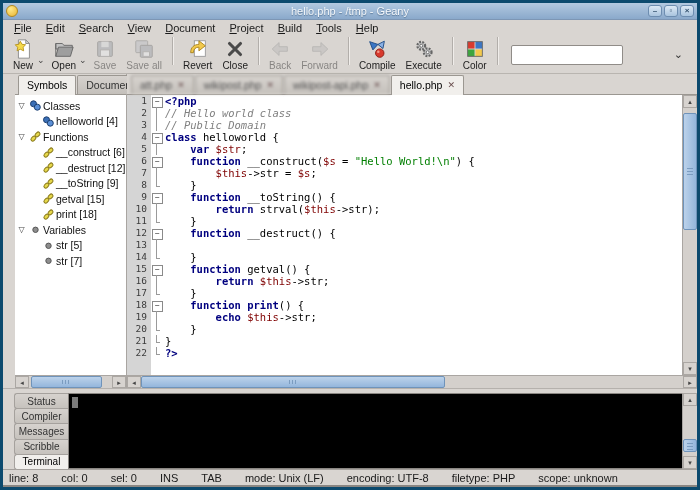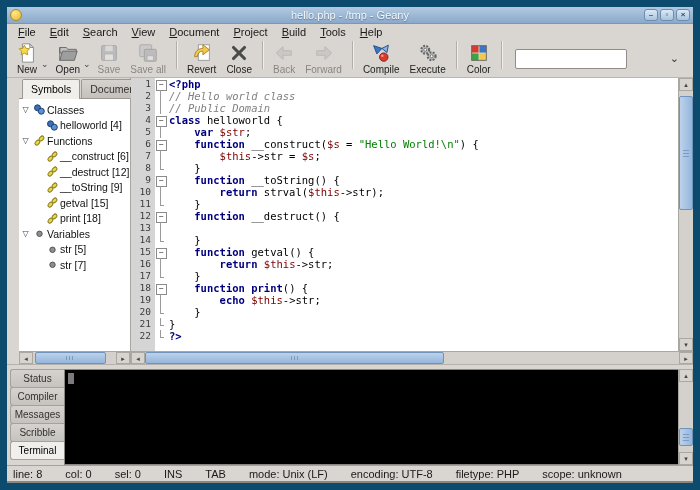--- a/index.html
+++ b/index.html
@@ -1,17 +1,17 @@
 <!DOCTYPE html>
 <html><head>
 <meta charset="utf-8">
 <style>
   html,body{margin:0;padding:0;background:#888;}
   *{box-sizing:border-box;}
-  .window{width:700px;height:490px;background:#d9d5d1;border:7px solid #0c4a6e;
+  .window{width:700px;height:490px;background:#d9d5d1;border:3px solid #0c4a6e;
     font-family:"Liberation Sans","DejaVu Sans",sans-serif;display:flex;flex-direction:column;
     position:relative;overflow:hidden;}
   
   .titlebar{height:17px;flex:none;background:linear-gradient(to bottom,#b3c9e0,#8aa9cb);
     display:flex;align-items:center;position:relative;border-bottom:1px solid #7d96b4;}
   .app-icon{width:12px;height:12px;border-radius:50%;margin-left:3px;
     background:radial-gradient(circle at 35% 30%,#ffe98a,#e8b430);border:1px solid #b08820;}
   .title-text{position:absolute;left:0;right:0;text-align:center;font-size:11px;color:#f4f7fa;
     text-shadow:0 1px 1px #5a7898;}
   .win-controls{margin-left:auto;display:flex;gap:2px;margin-right:3px;}
@@ -83,21 +83,21 @@
     line-height:8px;font-size:8px;text-align:center;color:#444;border:1px solid #8a8a8a;background:#fff;}
   .ct{padding-left:2px;}
   .seg-kw{color:#00007f;font-weight:bold;}
   .seg-tag{color:#00007f;font-weight:bold;}
   .seg-var{color:#7f0000;}
   .seg-str{color:#007f00;}
   .seg-com{color:#808080;font-style:italic;}
   .seg-pln{color:#000;}
   
   .splitter{height:5px;flex:none;background:#d9d5d1;border-top:1px solid #b5b1ad;}
-  .bottom{height:96px;flex:none;display:flex;background:#d9d5d1;}
+  .bottom{height:76px;flex:none;display:flex;background:#d9d5d1;padding-left:8px;}
   .btabs{width:57px;flex:none;display:flex;flex-direction:column;}
   .btab{height:19px;font-size:10px;color:#333;display:flex;align-items:center;justify-content:center;
     border:1px solid #a5a19d;border-right:none;margin:0 0 -1px 3px;
     background:linear-gradient(to bottom,#d6d2ce,#c6c2bd);border-radius:3px 0 0 3px;}
   .btab.active{background:#f1efec;font-weight:normal;color:#000;z-index:2;}
   .terminal{flex:1;background:#000;border:1px solid #8a8682;border-right:none;position:relative;}
   .term-cursor{position:absolute;left:3px;top:3px;width:6px;height:11px;background:#9a9a9a;opacity:.8;}
   
   .statusbar{height:18px;flex:none;display:flex;align-items:center;background:#d9d5d1;
     border-top:1px solid #a5a19d;padding-left:6px;border-bottom:2px solid #8a8682;}
@@ -380,20 +380,38 @@
       <div class="hscroll">
         <span class="arr">◂</span>
         <span class="track">
             <span class="hthumb" style="left:2%;width:86%;"></span>
           </span>
         <span class="arr">▸</span>
       </div>
     </div>
 
     <div class="editor">
+      <div class="tabsrow" style="padding-left:4px;" id="edit-tabs">
+          <div class="tab blurred">
+            <span>att.php</span>
+            <span class="close">✕</span>
+          </div>
+          <div class="tab blurred">
+            <span>wikipost.php</span>
+            <span class="close">✕</span>
+          </div>
+          <div class="tab blurred">
+            <span>wikipost-api.php</span>
+            <span class="close">✕</span>
+          </div>
+          <div class="tab active">
+            <span>hello.php</span>
+            <span class="close">✕</span>
+          </div>
+        </div>
       <div class="edit-body">
         <div class="code" id="code">
             <div class="code-line"><span class="ln">1</span><span class="fold start"></span><span class="ct"><span class="seg-tag">&lt;?php</span></span></div>
             <div class="code-line"><span class="ln">2</span><span class="fold line"></span><span class="ct"><span class="seg-com">// Hello world class</span></span></div>
             <div class="code-line"><span class="ln">3</span><span class="fold line"></span><span class="ct"><span class="seg-com">// Public Domain</span></span></div>
             <div class="code-line"><span class="ln">4</span><span class="fold start"></span><span class="ct"><span class="seg-kw">class</span><span class="seg-pln"> helloworld {</span></span></div>
             <div class="code-line"><span class="ln">5</span><span class="fold line"></span><span class="ct"><span class="seg-pln">    </span><span class="seg-kw">var</span><span class="seg-pln"> </span><span class="seg-var">$str</span><span class="seg-pln">;</span></span></div>
             <div class="code-line"><span class="ln">6</span><span class="fold start"></span><span class="ct"><span class="seg-pln">    </span><span class="seg-kw">function</span><span class="seg-pln"> __construct(</span><span class="seg-var">$s</span><span class="seg-pln"> = </span><span class="seg-str">"Hello World!\n"</span><span class="seg-pln">) {</span></span></div>
             <div class="code-line"><span class="ln">7</span><span class="fold line"></span><span class="ct"><span class="seg-pln">        </span><span class="seg-var">$this</span><span class="seg-pln">-&gt;str = </span><span class="seg-var">$s</span><span class="seg-pln">;</span></span></div>
             <div class="code-line"><span class="ln">8</span><span class="fold end"></span><span class="ct"><span class="seg-pln">    }</span></span></div>

